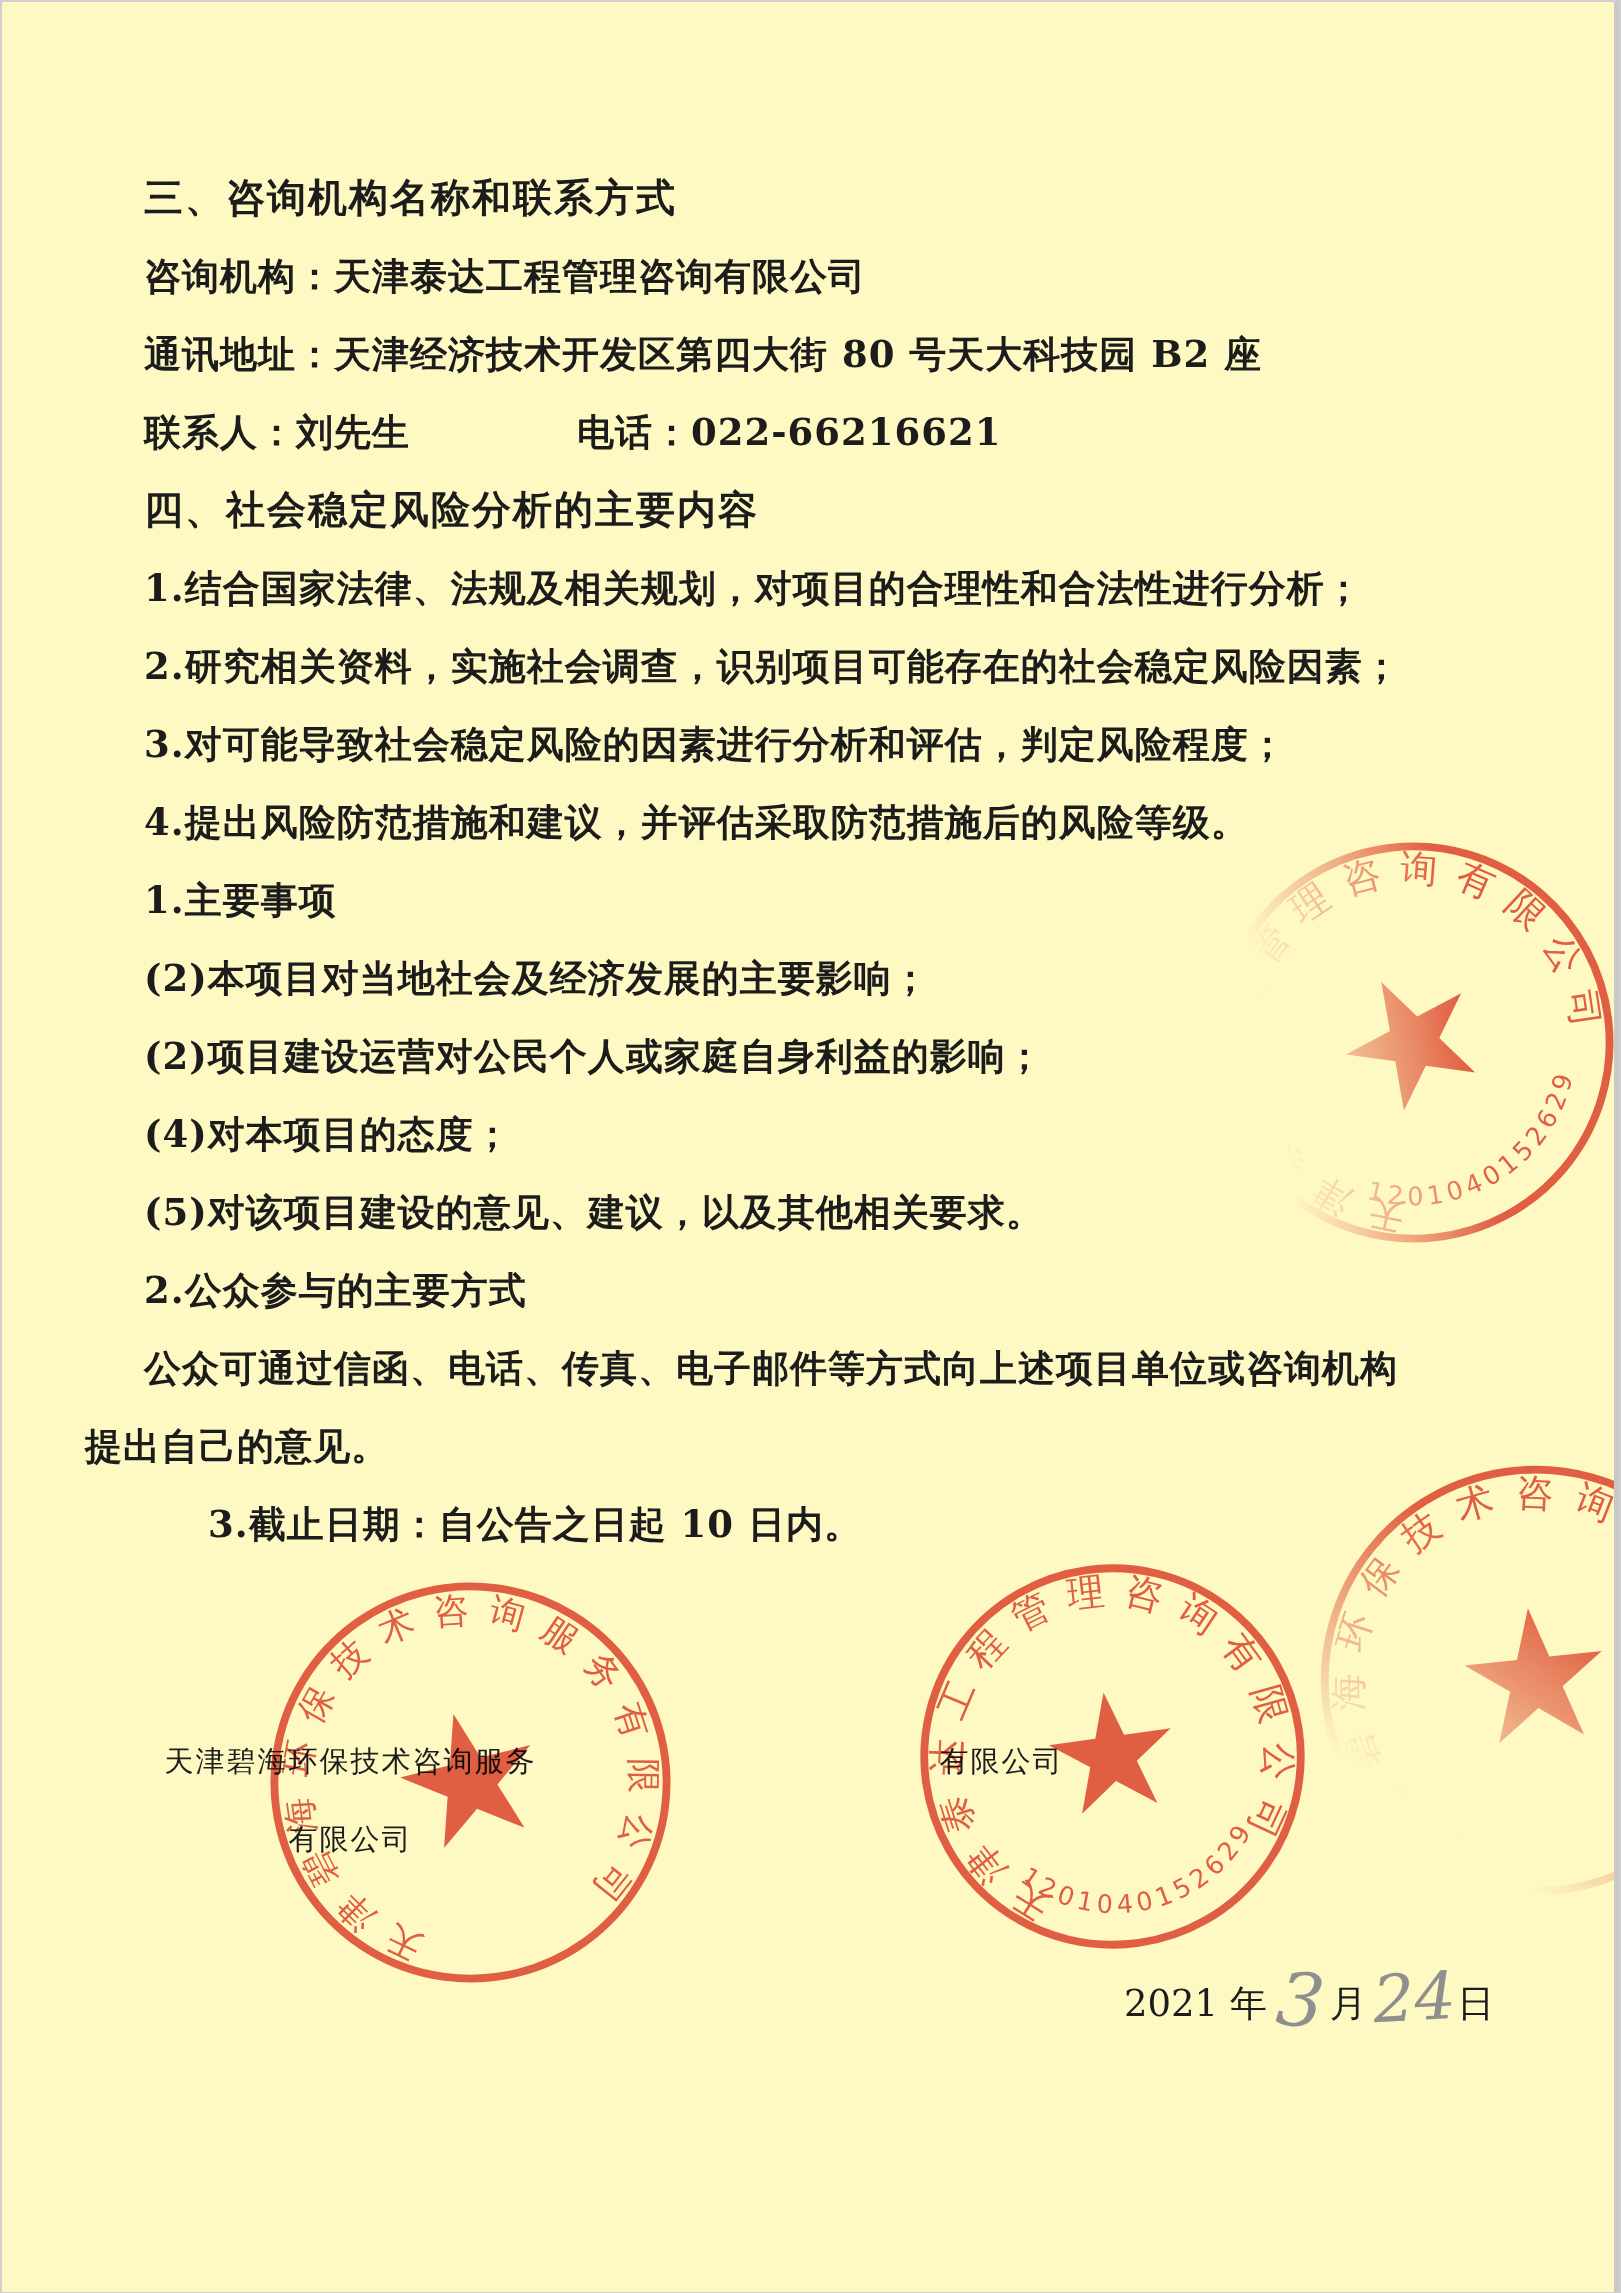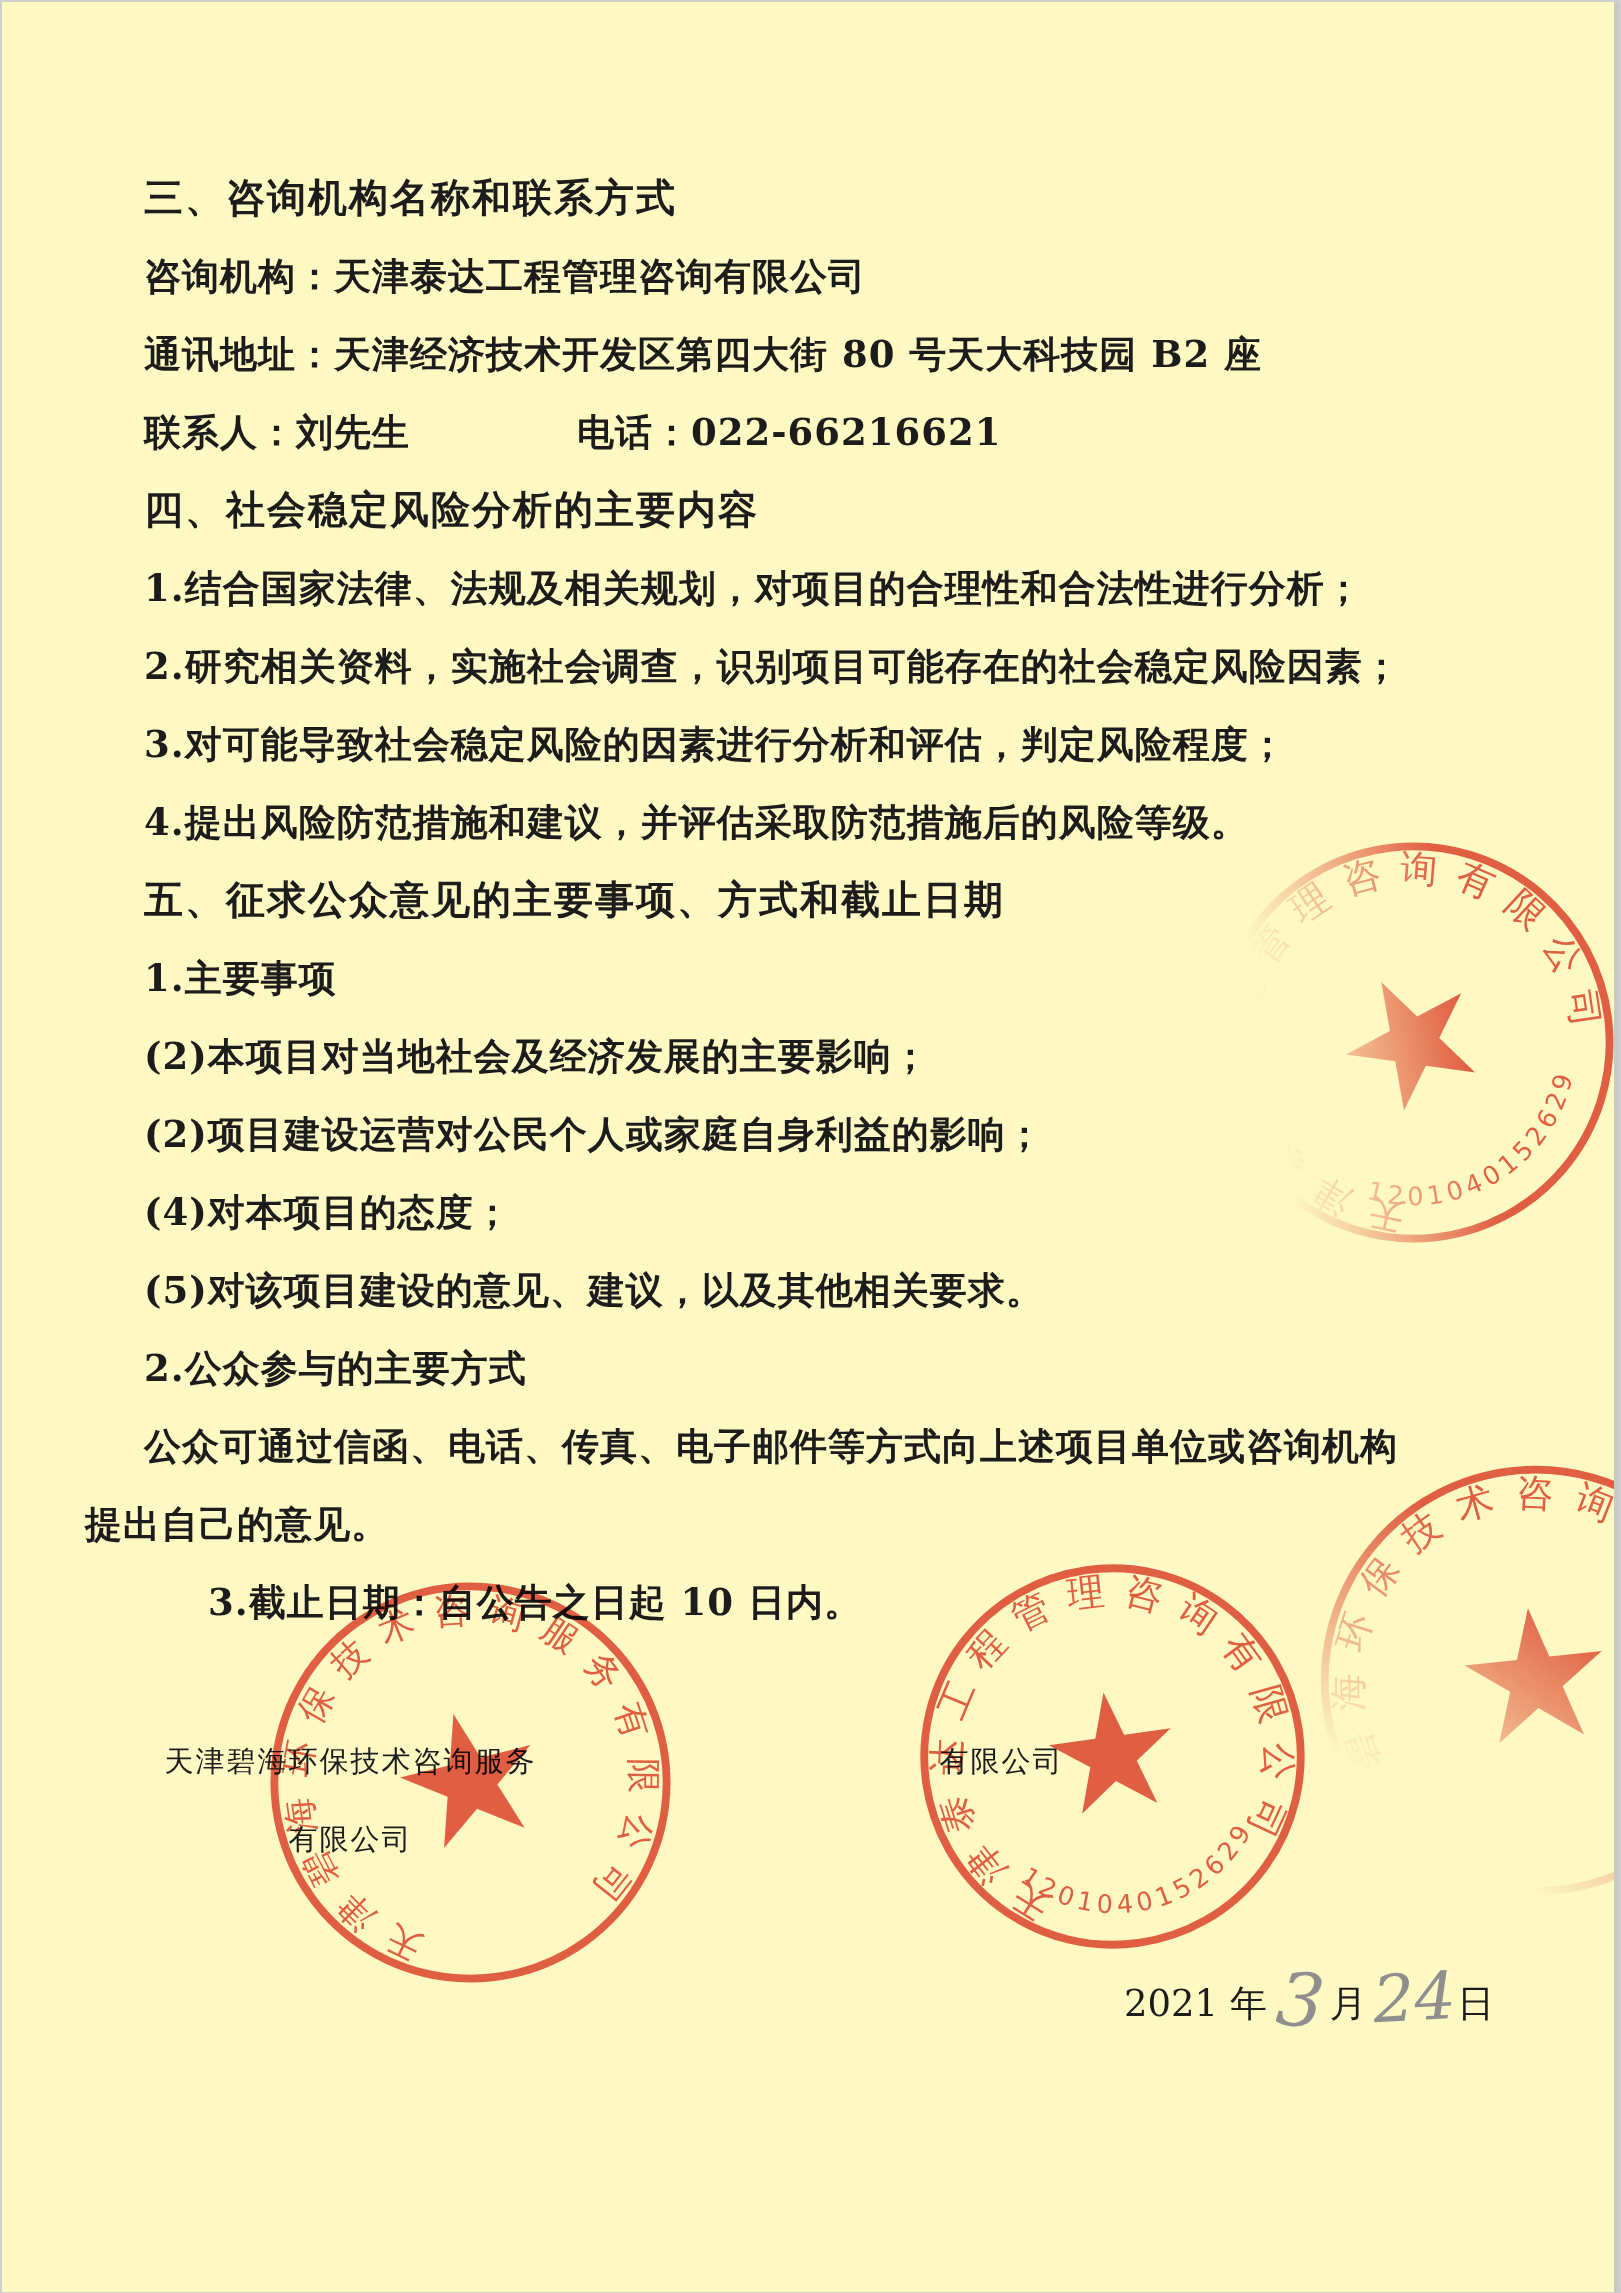--- a/index.html
+++ b/index.html
@@ -80,21 +80,20 @@
     <p>咨询机构：天津泰达工程管理咨询有限公司</p>
     <p>通讯地址：天津经济技术开发区第四大街 80 号天大科技园 B2 座</p>
     <p><span>联系人：刘先生</span><span class="gap"></span><span>电话：022-66216621</span></p>
 
     <p class="hd">四、社会稳定风险分析的主要内容</p>
     <p>1.结合国家法律、法规及相关规划，对项目的合理性和合法性进行分析；</p>
     <p>2.研究相关资料，实施社会调查，识别项目可能存在的社会稳定风险因素；</p>
     <p>3.对可能导致社会稳定风险的因素进行分析和评估，判定风险程度；</p>
     <p>4.提出风险防范措施和建议，并评估采取防范措施后的风险等级。</p>
 
-    <p class="hd">五、征求公众意见的主要事项、方式和截止日期</p>
     <p>1.主要事项</p>
     <p>(2)本项目对当地社会及经济发展的主要影响；</p>
     <p>(2)项目建设运营对公民个人或家庭自身利益的影响；</p>
     <p>(4)对本项目的态度；</p>
     <p>(5)对该项目建设的意见、建议，以及其他相关要求。</p>
     <p>2.公众参与的主要方式</p>
     <p>公众可通过信函、电话、传真、电子邮件等方式向上述项目单位或咨询机构</p>
     <p class="noindent">提出自己的意见。</p>
     <p class="indent2">3.截止日期：自公告之日起 10 日内。</p>
   </div>

